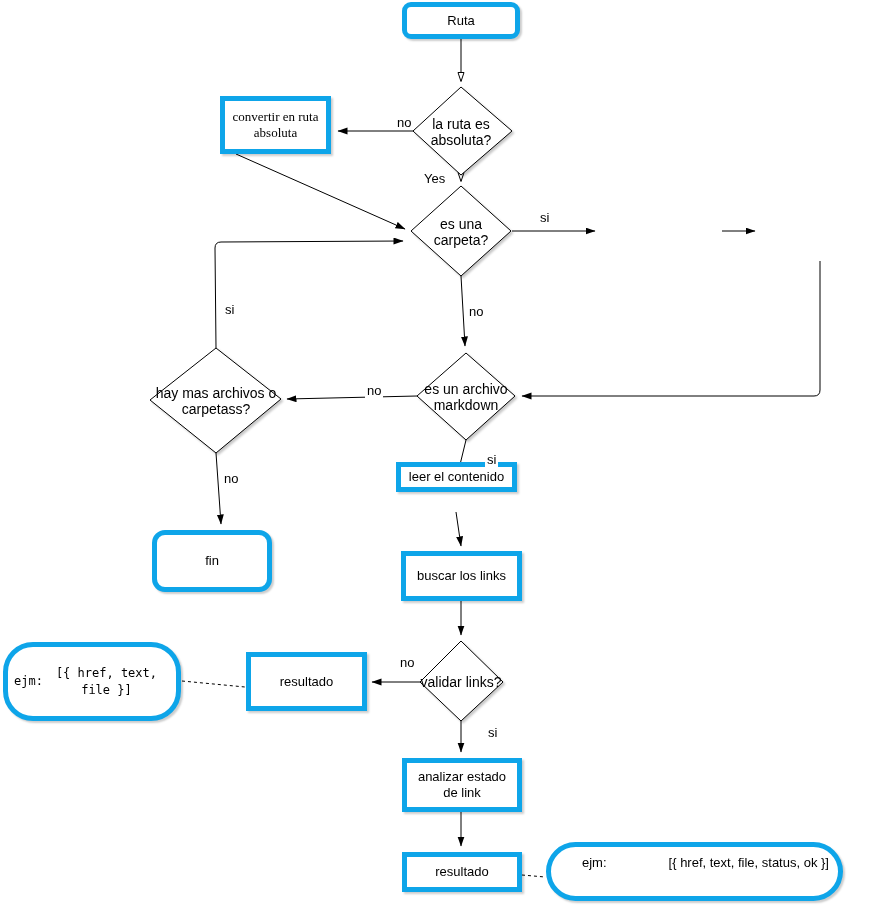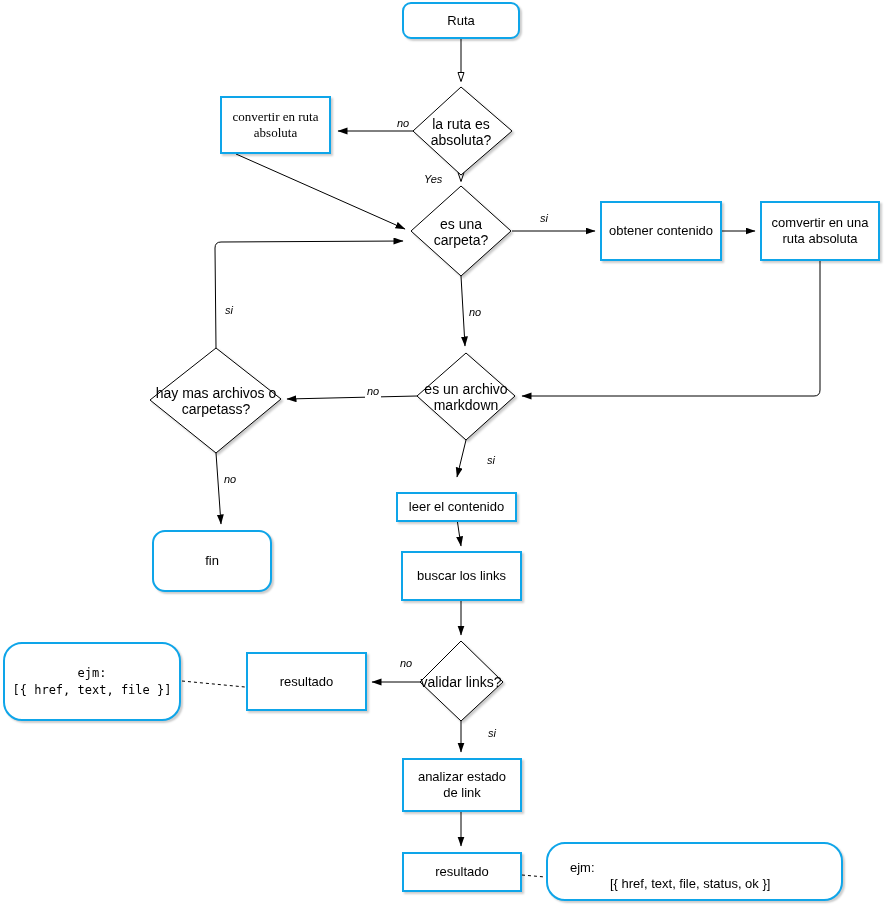--- a/index.html
+++ b/index.html
@@ -9,54 +9,53 @@
     background:#ffffff;
     font-family:"Liberation Sans", sans-serif;
     color:#000000;
     overflow:hidden;
   }
   svg.wires{position:absolute;left:0;top:0;width:890px;height:909px;}
   .shape-shadow{filter:drop-shadow(2px 2px 1px rgba(0,0,0,0.22));}
   .node{
     position:absolute;
     background:#ffffff;
-    border:2px solid #0ea5e9;
+    border:5px solid #0ea5e9;
     box-shadow:2px 2px 2px rgba(0,0,0,0.20);
     display:flex;align-items:center;justify-content:center;
     text-align:center;
     font-size:13px;line-height:16px;
     box-sizing:border-box;
     padding:2px 6px;
   }
   .rounded{border-radius:9px;}
   .terminator{border-radius:13px;}
   .note{
-    border-radius:19px;
-    flex-direction:column;
+    border-radius:30px;
+    flex-direction:row;
     justify-content:center;
   }
   .note-mono{
     font-family:"DejaVu Sans Mono","Liberation Mono",monospace;
     font-size:12px;line-height:17px;
   }
   .note-left{align-items:flex-start;padding:8px 0 0 0;}
   .note-left .nline1{margin-left:22px;}
   .note-left .nline2{margin-left:62px;}
   .dlabel{
     position:absolute;
     display:flex;align-items:center;justify-content:center;
     text-align:center;
     font-size:14px;line-height:16px;
   }
   .elabel{
     position:absolute;
-    font-size:11px;line-height:14px;
+    font-size:13px;line-height:14px;
     background:#ffffff;
     padding:0 2px;
-    font-style:italic;
   }
 </style>
 </head>
 <body>
 
 <div class="canvas">
 
   <svg class="wires" viewBox="0 0 890 909">
     <defs>
       <marker id="arrF" markerWidth="11" markerHeight="9" refX="9.5" refY="3.5" orient="auto">
@@ -95,27 +94,25 @@
       <polygon points="466,353 515,396 466,440 417,396"></polygon>
       <polygon points="216,348 281,399 216,453 150,400"></polygon>
       <polygon points="461,641 503,682 461,721 420,682"></polygon>
     </g>
   </svg>
 
   <div class="node rounded" style="left:402px;top:2px;width:118px;height:37px;">Ruta</div>
 
   <div class="node" style="left:220px;top:96px;width:111px;height:58px;font-family:Liberation Serif, serif;">convertir en ruta absoluta</div>
 
-  <div class="node" style="left:600px;top:201px;width:122px;height:60px;">obtener contenido</div>
 
-  <div class="node" style="left:760px;top:201px;width:120px;height:60px;">comvertir en una ruta absoluta</div>
 
   <div class="node terminator" style="left:152px;top:530px;width:120px;height:62px;">fin</div>
 
-  <div class="node" style="left:396px;top:492px;width:121px;height:30px;text-align:right;">leer el contenido</div>
+  <div class="node" style="left:396px;top:462px;width:121px;height:30px;text-align:right;">leer el contenido</div>
 
   <div class="node" style="left:401px;top:551px;width:121px;height:50px;">buscar los links</div>
 
   <div class="node" style="left:246px;top:652px;width:121px;height:59px;">resultado</div>
 
   <div class="node" style="left:402px;top:758px;width:120px;height:54px;">analizar estado de link</div>
 
   <div class="node" style="left:402px;top:852px;width:120px;height:40px;">resultado</div>
 
   <div class="node note note-mono" style="left:3px;top:642px;width:178px;height:79px;">

